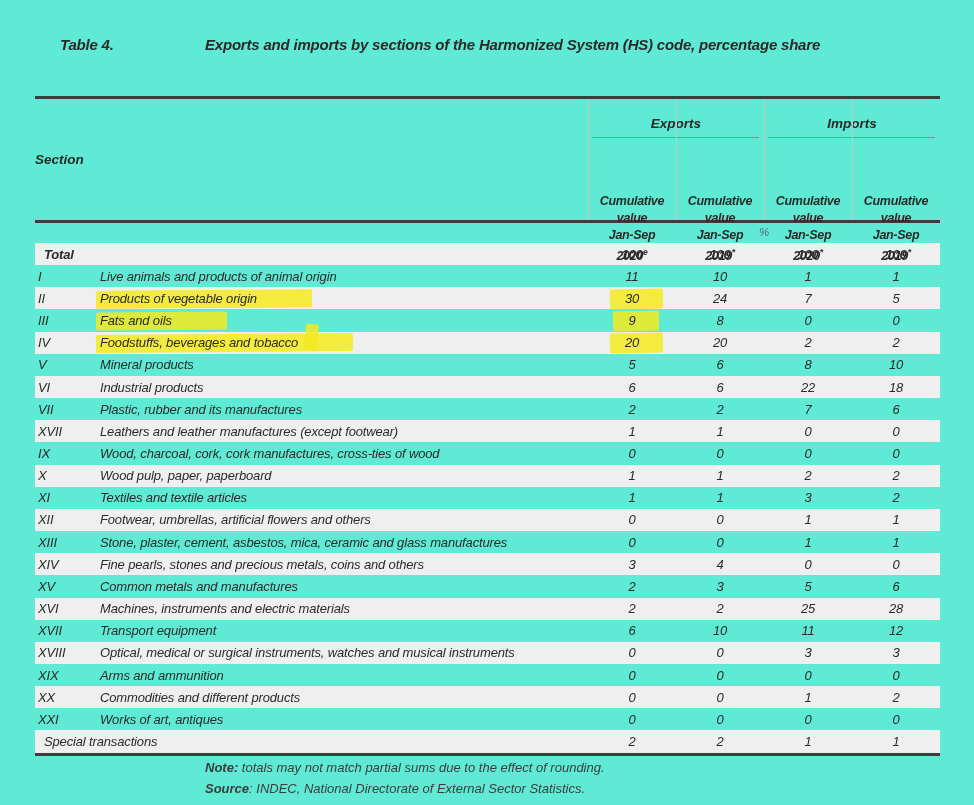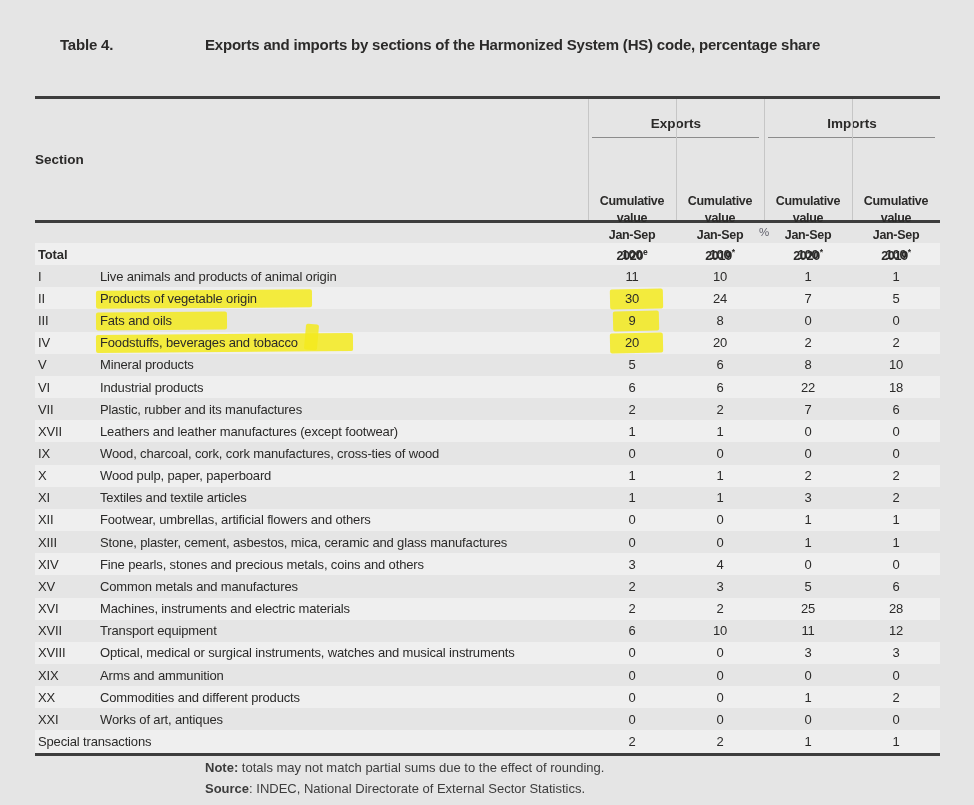--- a/index.html
+++ b/index.html
@@ -1,18 +1,18 @@
 <!DOCTYPE html>
 <html><head>
 <meta charset="utf-8">
 <style>
   * { margin:0; padding:0; box-sizing:border-box; }
   body { font-family:"Liberation Sans", sans-serif; background:#ffffff; }
-  .page { position:relative; width:974px; height:805px; background:#e5e5e5; overflow:hidden;
-          color:#2b2a29; }
+  .page { position:relative; width:974px; height:805px; background:#5eead4; overflow:hidden;
+          color:#2b2a29;font-style:italic; }
 
   
   .tbl-label { position:absolute; left:60px; top:36px; font-size:15px; font-weight:700; letter-spacing:-0.2px; }
   .page-title { position:absolute; left:205px; top:36px; font-size:15px; font-weight:700; letter-spacing:-0.2px; }
 
   
   .hs-table { position:absolute; left:35px; top:96px; width:905px; }
   .rule-thick { height:3px; background:#3d3d3d; }
 
   
@@ -32,21 +32,21 @@
   
   .unit-row { height:20px; }
   .unit-row span { display:block; margin-left:553px; width:352px; text-align:center; font-size:11.5px; color:#63636e; padding-top:3px; }
 
   
   .row { display:flex; height:22.17px; align-items:center; font-size:13px; letter-spacing:-0.15px; }
   .tbody .row:nth-child(odd) { background:#efefef; }
   .row-bold { font-weight:700; }
   .code { width:65px; padding-left:3px; flex:none; }
   .label { flex:1; position:relative; }
-  .row-full .label { padding-left:3px; }
+  .row-full .label { padding-left:9px; }
   .label-text { display:inline-block; position:relative; z-index:0; }
   .val { width:88px; flex:none; text-align:center; }
   .val-text { display:inline-block; position:relative; z-index:0; }
 
   
   .hl::before { content:""; position:absolute; background:#f3ea1d; opacity:0.85; z-index:-1; border-radius:2px; }
   .hl-label::before { left:-4px; right:-55px; top:-1px; bottom:-2px; transform:rotate(-0.4deg); }
   .hl-value::before { left:-15px; right:-24px; top:-2px; bottom:-3px; transform:rotate(-1.2deg); }
   .marker-connector { position:absolute; left:205px; top:11px; width:13px; height:26px;
                       background:#f3ea1d; opacity:0.85; transform:rotate(5deg); border-radius:2px; }

